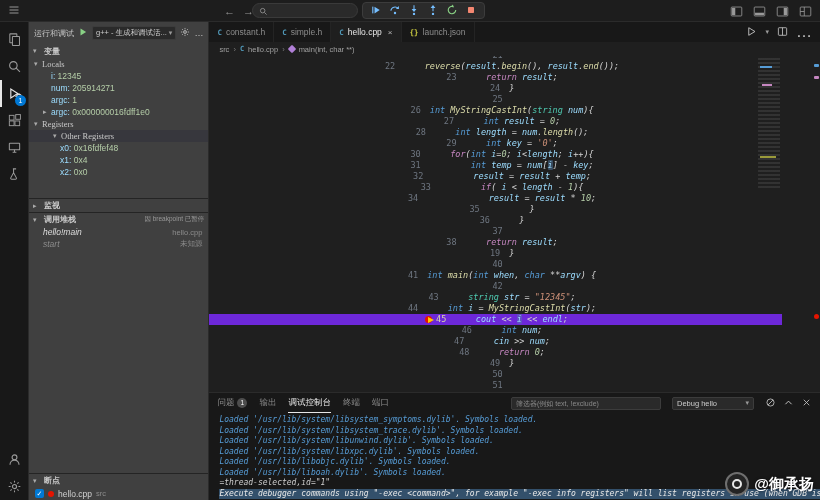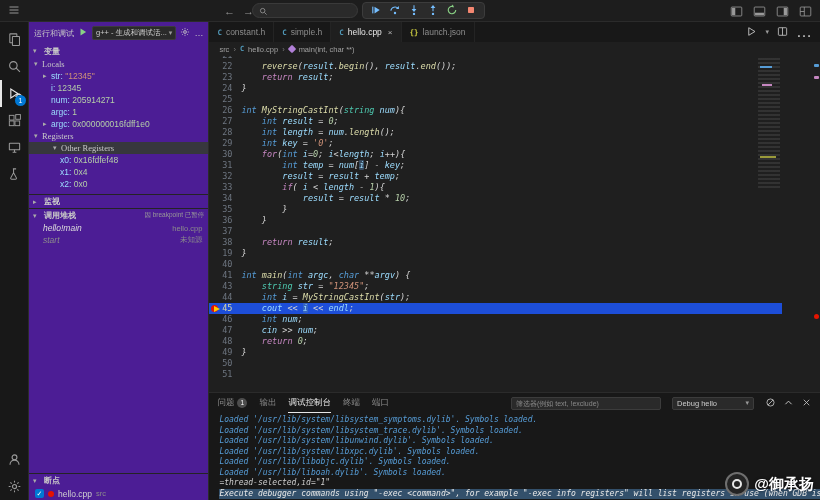--- a/index.html
+++ b/index.html
@@ -18,21 +18,21 @@
 
   
   .main{flex:1;display:flex;min-height:0;}
   .activitybar{flex:0 0 28px;background:#181818;border-right:1px solid #2b2b2b;display:flex;flex-direction:column;align-items:center;padding-top:4px;}
   .ab-item{position:relative;width:28px;height:27px;display:flex;align-items:center;justify-content:center;color:#9a9a9a;}
   .ab-item.active{color:#e7e7e7;border-left:2px solid #e7e7e7;}
   .ab-badge{position:absolute;right:2px;bottom:1px;min-width:11px;height:11px;border-radius:6px;background:#0078d4;color:#fff;font-size:7px;line-height:11px;text-align:center;}
   .ab-spacer{flex:1;}
 
   
-  .sidebar{flex:0 0 170px;background:#4c1d95;border-right:1px solid #2b2b2b;display:flex;flex-direction:column;font-size:8.5px;min-height:0;justify-content:space-between;}
+  .sidebar{flex:0 0 170px;background:#404040;border-right:1px solid #2b2b2b;display:flex;flex-direction:column;font-size:8.5px;min-height:0;justify-content:space-between;}
   .sb-top{flex:0 0 22px;display:flex;align-items:center;gap:4px;padding:0 5px;}
   .sb-title{color:#c8c8c8;font-size:8px;white-space:nowrap;}
   .cfg{flex:1;min-width:0;height:14px;background:#2a2a2a;border:1px solid #3c3c3c;border-radius:2px;display:flex;align-items:center;padding:0 3px;gap:2px;}
   .cfg-label{flex:1;min-width:0;overflow:hidden;white-space:nowrap;font-size:7.5px;color:#ccc;}
   .caret{color:#9a9a9a;font-size:7px;}
   .sec-h{flex:0 0 14px;display:flex;align-items:center;gap:3px;padding:0 4px;font-weight:bold;font-size:8px;color:#c8c8c8;border-top:1px solid #242424;}
   .twisty{color:#aaa;font-size:7px;width:8px;display:inline-block;}
   .vars-rows{overflow:hidden;}
   .vrow{height:12px;display:flex;align-items:center;white-space:nowrap;overflow:hidden;}
   .vrow.selected{background:#37373d;}
@@ -62,22 +62,22 @@
   .tab-ic{font-weight:bold;font-size:7.5px;font-family:"DejaVu Sans Mono",monospace;}
   .tab-x{color:#bbb;font-size:8px;margin-left:2px;}
   .tab-actions{margin-left:auto;display:flex;align-items:center;gap:8px;padding:0 8px;color:#c8c8c8;}
   .breadcrumb{flex:0 0 14px;display:flex;align-items:center;gap:4px;padding:0 10px;font-size:7.5px;color:#a0a0a0;background:#1f1f1f;}
   .bc-sep{color:#7a7a7a;}
   .bc-sym{width:6px;height:6px;background:#b180d7;transform:rotate(45deg);display:inline-block;border-radius:1px;}
   .bc-file{color:#519aba;font-weight:bold;font-size:7px;font-family:"DejaVu Sans Mono",monospace;}
 
   .codearea{flex:1;position:relative;overflow:hidden;background:#1f1f1f;}
   .code-lines{position:absolute;left:0;right:38px;top:0;margin-top:-6px;}
-  .cl{display:flex;height:11px;line-height:11px;font:italic 8.5px/11px "DejaVu Sans Mono",monospace;}
-  .cl.cur{background:#1d4ed8;}
+  .cl{display:flex;height:11px;line-height:11px;font:italic 8.5px/11px "DejaVu Sans Mono",monospace;justify-content:center;}
+  .cl.cur{background:#6d28d9;}
   .clmark{position:relative;flex:0 0 12px;}
   .bp-dot{position:absolute;left:2px;top:2px;width:7px;height:7px;border-radius:50%;background:#e51400;}
   .dbg-arrow{position:absolute;left:5px;top:2.5px;width:0;height:0;border-left:6px solid #ffcc00;border-top:3px solid transparent;border-bottom:3px solid transparent;}
   .clnum{flex:0 0 20px;text-align:right;padding-right:9px;color:#6e7681;font-style:normal;}
   .cl.cur .clnum{color:#d7d7a8;}
   .clct{white-space:pre;}
   .tk-k{color:#569cd6}.tk-c{color:#c586c0}.tk-f{color:#dcdcaa}.tk-t{color:#4ec9b0}
   .tk-v{color:#9cdcfe}.tk-n{color:#b5cea8}.tk-s{color:#ce9178}.tk-p{color:#d4d4d4}
   .tk-h{color:#9cdcfe;background:rgba(83,127,173,.45);border-radius:1px;}
   .minimap{position:absolute;top:2px;right:40px;width:22px;height:130px;background:repeating-linear-gradient(180deg,rgba(190,190,190,.12) 0 2px,transparent 2px 4px);}
@@ -269,25 +269,20 @@
       <div class="sec-h" style="border-top:none;">
         <span class="twisty">▾</span>
         <span>变量</span>
       </div>
       <div class="vars-rows">
           <div class="vrow" style="padding-left: 5px;">
             <span class="twisty">▾</span>
             <span class="vscope">Locals</span>
           </div>
           <div class="vrow" style="padding-left: 14px;">
-            <span class="twisty">▸</span>
-            <span class="vname">str:</span>
-            <span class="vval val-s"> "12345"</span>
-          </div>
-          <div class="vrow" style="padding-left: 14px;">
             <span class="twisty"></span>
             <span class="vname">i:</span>
             <span class="vval val-n"> 12345</span>
           </div>
           <div class="vrow" style="padding-left: 14px;">
             <span class="twisty"></span>
             <span class="vname">num:</span>
             <span class="vval val-n"> 205914271</span>
           </div>
           <div class="vrow" style="padding-left: 14px;">
@@ -318,21 +313,21 @@
             <span class="vname">x1:</span>
             <span class="vval val-n"> 0x4</span>
           </div>
           <div class="vrow" style="padding-left: 23px;">
             <span class="twisty"></span>
             <span class="vname">x2:</span>
             <span class="vval val-n"> 0x0</span>
           </div>
         </div>
 
-      <div class="sec-h" style="margin-top:4px;">
+      <div class="sec-h" style="margin-top:20px;">
         <span class="twisty">▸</span>
         <span>监视</span>
       </div>
 
       <div class="sec-h">
         <span class="twisty">▾</span>
         <span>调用堆栈</span>
         <span class="cs-status">因 breakpoint 已暂停</span>
       </div>
       <div>
@@ -503,21 +498,26 @@
               <span class="clct"><span class="tk-p">}</span></span>
             </div>
             <div class="cl">
               <span class="clmark"></span>
               <span class="clnum">40</span>
               <span class="clct"></span>
             </div>
             <div class="cl">
               <span class="clmark"></span>
               <span class="clnum">41</span>
-              <span class="clct"><span class="tk-k">int</span><span class="tk-p"> </span><span class="tk-f">main</span><span class="tk-p">(</span><span class="tk-k">int</span><span class="tk-p"> </span><span class="tk-v">argc</span><span class="tk-p">, </span><span class="tk-k">char</span><span class="tk-p"> **</span><span class="tk-v">argv</span><span class="tk-p">) {</span></span>
+              <span class="clct"><span class="tk-k">int</span><span class="tk-p"> </span><span class="tk-f">main</span><span class="tk-p">(</span><span class="tk-k">int</span><span class="tk-p"> </span><span class="tk-v">when</span><span class="tk-p">, </span><span class="tk-k">char</span><span class="tk-p"> **</span><span class="tk-v">argv</span><span class="tk-p">) {</span></span>
+            </div>
+            <div class="cl">
+              <span class="clmark"></span>
+              <span class="clnum">42</span>
+              <span class="clct"></span>
             </div>
             <div class="cl">
               <span class="clmark"></span>
               <span class="clnum">43</span>
               <span class="clct"><span class="tk-p">    </span><span class="tk-t">string</span><span class="tk-p"> </span><span class="tk-v">str</span><span class="tk-p"> = </span><span class="tk-s">"12345"</span><span class="tk-p">;</span></span>
             </div>
             <div class="cl">
               <span class="clmark"></span>
               <span class="clnum">44</span>
               <span class="clct"><span class="tk-p">    </span><span class="tk-k">int</span><span class="tk-p"> </span><span class="tk-v">i</span><span class="tk-p"> = </span><span class="tk-f">MyStringCastInt</span><span class="tk-p">(</span><span class="tk-v">str</span><span class="tk-p">);</span></span>

